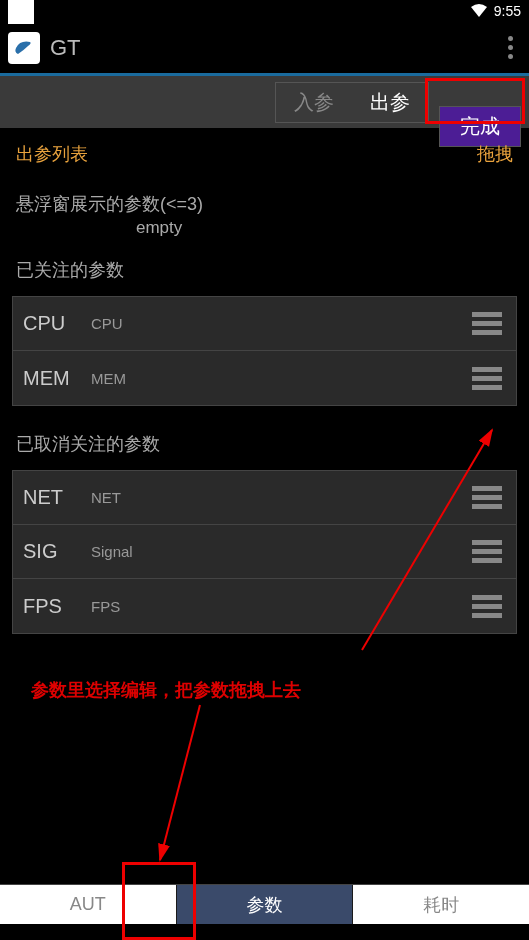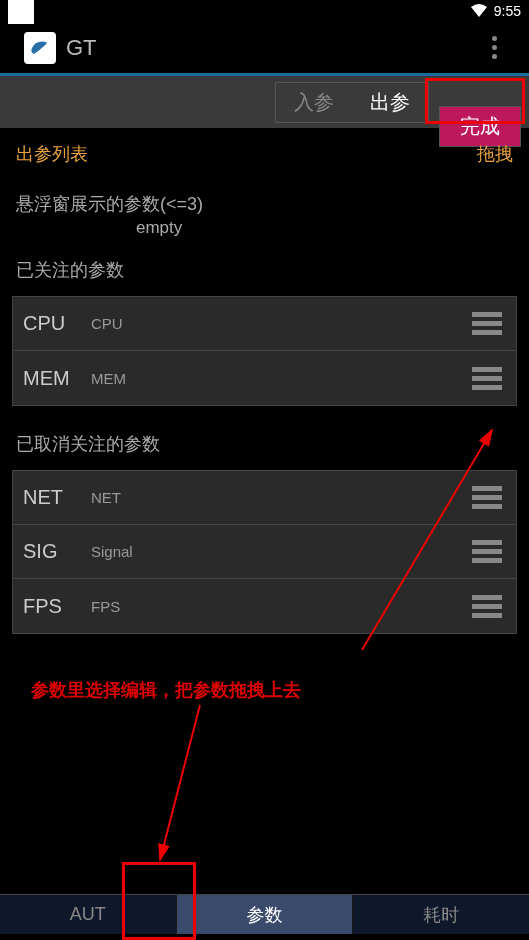--- a/index.html
+++ b/index.html
@@ -2,51 +2,51 @@
 <html><head>
 <meta charset="utf-8">
 <style>
 * { margin: 0; padding: 0; box-sizing: border-box; font-family: Arial, sans-serif; }
 body { width: 529px; height: 940px; background: #000; position: relative; overflow: hidden; }
 
 .status-bar { height: 22px; background: #000; display: flex; justify-content: space-between; align-items: center; padding: 0 8px; color: #fff; font-size: 14px; }
 .status-left { width: 26px; height: 26px; background: #fff; margin: 0; }
 .status-right { display: flex; align-items: center; gap: 6px; }
 
-.title-bar { height: 54px; background: #000; display: flex; align-items: center; padding: 0 24px; border-bottom: 3px solid #1a6b9e; }
+.title-bar { height: 54px; background: #000; display: flex; align-items: center; padding: 0 8px; border-bottom: 3px solid #1a6b9e; }
 .app-icon { width: 32px; height: 32px; background: #fff; border-radius: 4px; display: flex; align-items: center; justify-content: center; margin-right: 10px; }
 .app-icon svg { width: 24px; height: 24px; }
 .app-title { color: #bbb; font-size: 22px; flex: 1; }
 .menu-dots { display: flex; flex-direction: column; gap: 4px; padding: 8px; }
 .menu-dots span { width: 5px; height: 5px; background: #888; border-radius: 50%; }
 
 .toolbar { height: 52px; background: #3a3a3a; display: flex; align-items: center; justify-content: flex-end; padding: 8px 8px; gap: 10px; }
 .tab-group { display: flex; border: 1px solid #555; }
 .tab-btn { padding: 6px 18px; background: #3a3a3a; color: #888; font-size: 20px; border: none; }
 .tab-btn.active { color: #fff; }
-.done-btn { padding: 6px 20px; background: #be185d; color: #fff; font-size: 20px; border: 1px solid #555; margin-top: 48px; }
+.done-btn { padding: 6px 20px; background: #4c1d95; color: #fff; font-size: 20px; border: 1px solid #555; margin-top: 48px; }
 
 .list-header { display: flex; justify-content: space-between; padding: 14px 16px; }
 .list-title { color: #e8a23d; font-size: 18px; }
 .drag-label { color: #e8a23d; font-size: 18px; }
 
 .section-label { padding: 12px 16px 0; color: #aaa; font-size: 18px; }
 .empty-text { padding: 2px 16px 8px; color: #aaa; font-size: 17px; text-align: left; margin-left: 120px; }
 
 .param-section { border: 1px solid #444; margin: 14px 12px; }
 .param-row { display: flex; align-items: center; height: 54px; background: #2a2a2a; border-bottom: 1px solid #444; padding: 0 10px; }
 .param-row:last-child { border-bottom: none; }
 .param-name { width: 68px; color: #ccc; font-size: 20px; }
 .param-desc { flex: 1; color: #999; font-size: 15px; }
 .drag-handle { display: flex; flex-direction: column; gap: 4px; padding: 4px; }
 .drag-handle span { width: 30px; height: 5px; background: #888; }
 
 .instruction { color: #d00; font-size: 18px; font-weight: bold; padding: 30px 31px; }
 
-.bottom-nav { position: absolute; bottom: 6px; left: 0; right: 0; height: 40px; background: #0f172a; display: flex; border-top: 1px solid #444; }
+.bottom-nav { position: absolute; bottom: 16px; left: 0; right: 0; height: 40px; background: #ffffff; display: flex; border-top: 1px solid #444; }
 .nav-item { flex: 1; display: flex; align-items: center; justify-content: center; color: #888; font-size: 18px; border-right: 1px solid #1a1a1a; }
 .nav-item.active { background: #3a4a6a; color: #fff; }
 .nav-item:last-child { border-right: none; }
 
 .highlight-red { position: absolute; border: 3px solid #e00; pointer-events: none; }
 .hl-done { top: 78px; right: 4px; width: 100px; height: 46px; }
 .hl-params { bottom: 0px; left: 122px; width: 74px; height: 78px; }
 
 .arrow { position: absolute; pointer-events: none; }
 </style>

